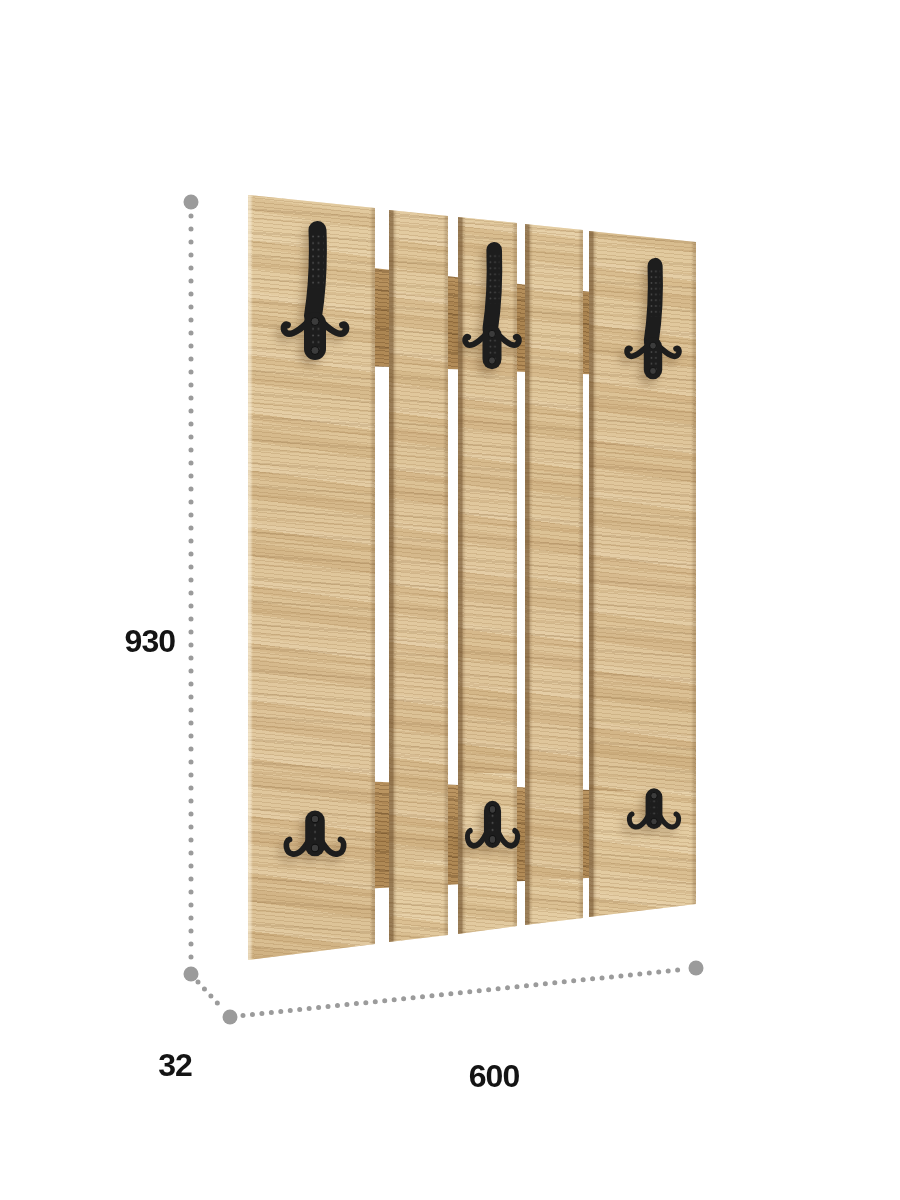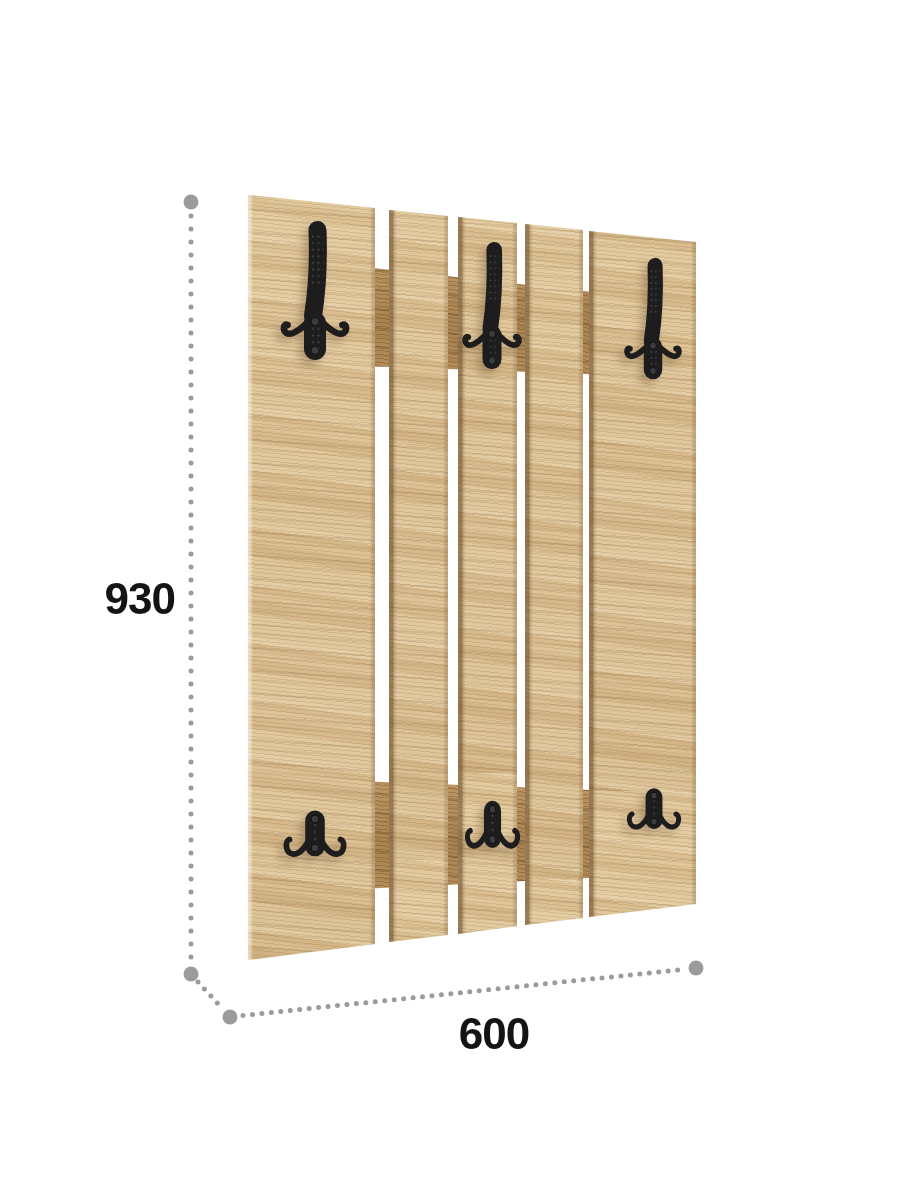--- a/index.html
+++ b/index.html
@@ -61,21 +61,21 @@
   .prong{fill:none;stroke:var(--hook-black,#1d1d1d);stroke-width:6.5;stroke-linecap:round;}
   .prong2{fill:none;stroke:var(--hook-black,#1d1d1d);stroke-width:5.6;stroke-linecap:round;}
   .plate{fill:var(--hook-black,#1d1d1d);}
   .screw{fill:#3c3c3c;stroke:#111;stroke-width:1;}
   
   .dims{position:absolute;left:0;top:0;z-index:5;pointer-events:none;}
   .dim-dot{fill:var(--dot-gray,#9b9b9b);}
   .dim-line{stroke:var(--dot-gray,#9b9b9b);stroke-width:5;stroke-linecap:round;fill:none;}
   .dim-label{
     position:absolute;z-index:6;color:var(--label-color,#141414);
-    font-size:44px;font-weight:600;letter-spacing:-1px;line-height:1;
+    font-size:32px;font-weight:600;letter-spacing:-1px;line-height:1;margin-top:48px;
   }
   .lbl-height{left:55px;top:577px;width:120px;text-align:right;}
   .lbl-depth{left:125px;top:1001px;width:100px;text-align:center;}
   .lbl-width{left:432px;top:1012px;width:124px;text-align:center;}
 </style>
 </head>
 <body>
 
 <div class="stage">
 
@@ -138,15 +138,16 @@
     <line class="dim-line" x1="191" y1="216" x2="191" y2="961" stroke-dasharray="0,13"></line>
     <line class="dim-line" x1="198" y1="982" x2="222" y2="1008" stroke-dasharray="0,9.5"></line>
     <line class="dim-line" x1="243" y1="1015.5" x2="682" y2="969.5" stroke-dasharray="0,9.5"></line>
     <circle class="dim-dot" cx="191" cy="202" r="7.5"></circle>
     <circle class="dim-dot" cx="191" cy="974" r="7.5"></circle>
     <circle class="dim-dot" cx="230" cy="1017" r="7.5"></circle>
     <circle class="dim-dot" cx="696" cy="968" r="7.5"></circle>
   </svg>
 
   <div class="dim-label lbl-height">930</div>
+  <div class="dim-label lbl-depth">32</div>
   <div class="dim-label lbl-width">600</div>
 
 </div>
 
 </body></html>

